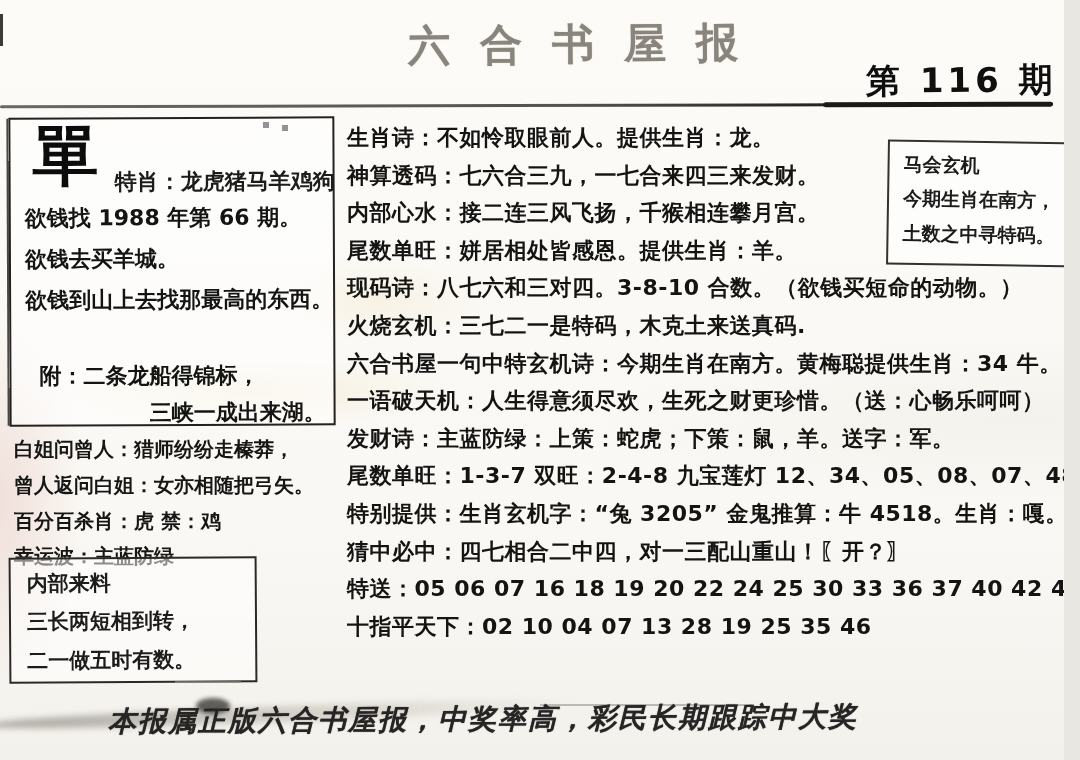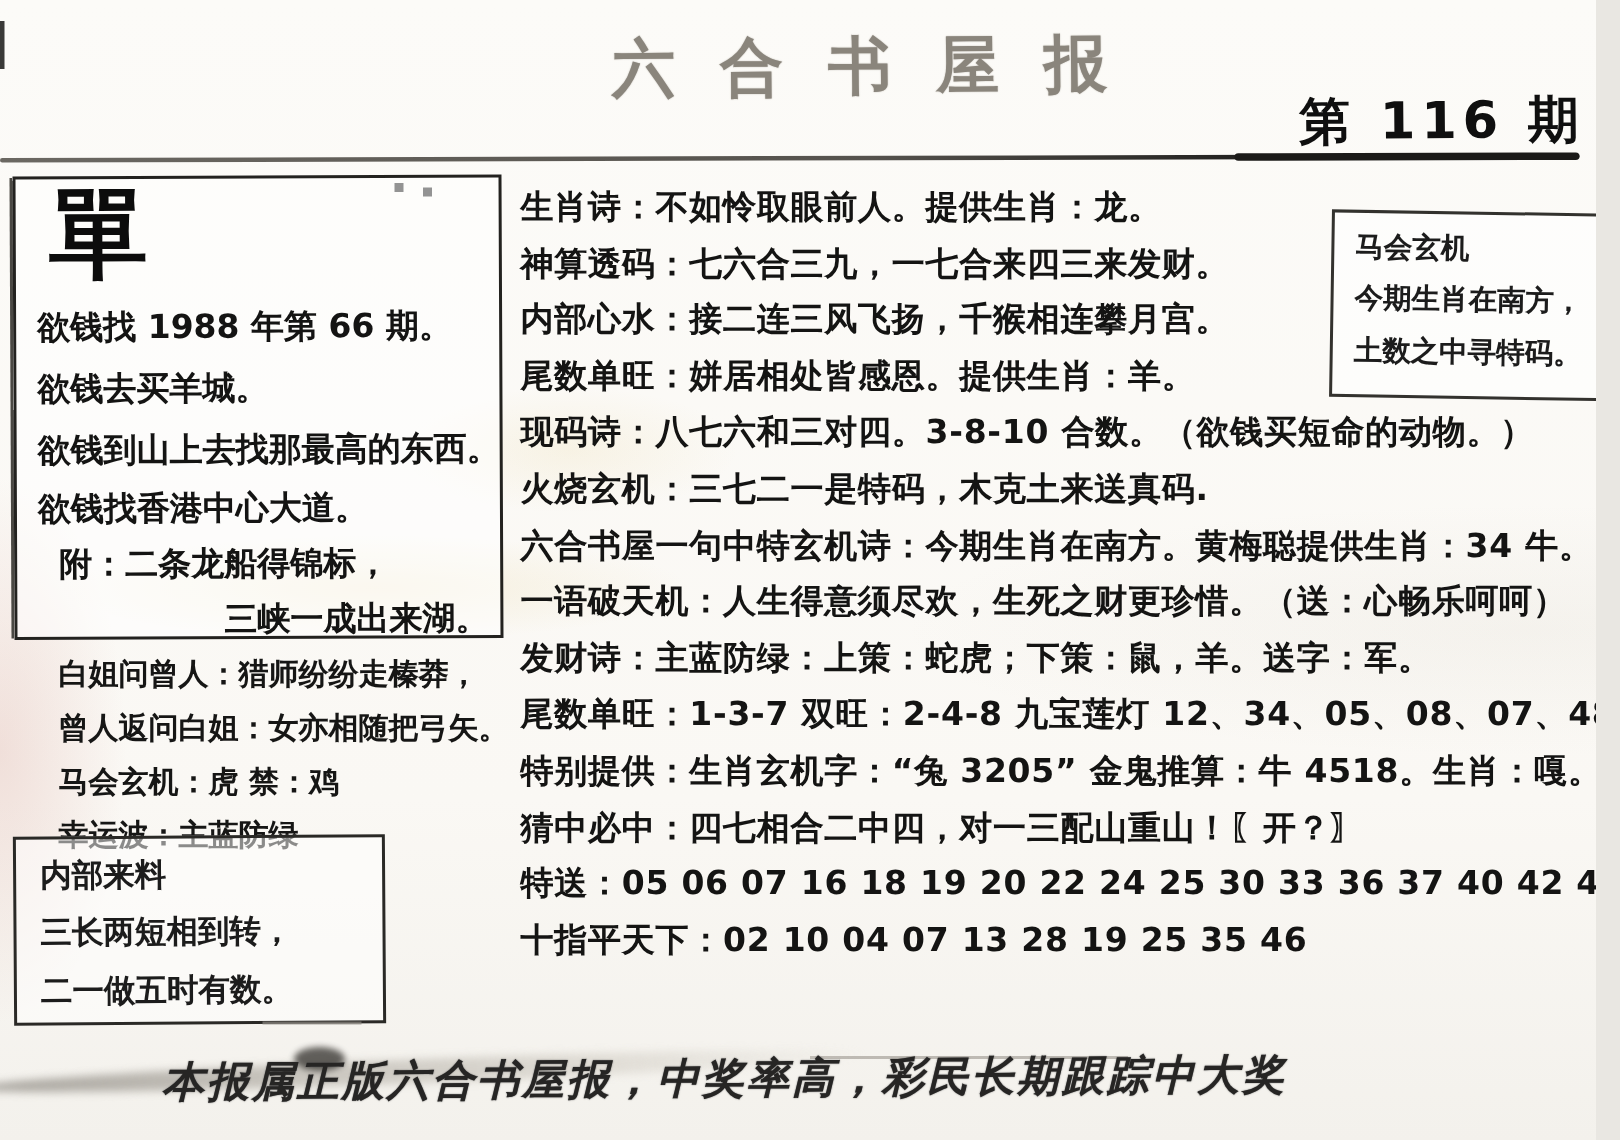--- a/index.html
+++ b/index.html
@@ -36,21 +36,21 @@
   .box1{
     top:117px;left:9px;width:322px;height:305px;
     border:2px solid #23221f;background:rgba(255,255,255,.55);
     transform:rotate(-0.25deg);box-shadow:-3px 0 0 -1px #4a4843;
   }
   .bigchar{top:4px;left:22px;font-size:66px;font-weight:bold;line-height:1;color:#0c0c0c;}
   .texiao{top:48px;left:104px;font-size:22px;font-weight:bold;white-space:nowrap;}
   .lbline{left:14px;font-size:22px;font-weight:bold;white-space:nowrap;color:#141413;}
   .fu1{left:28px;}
   .fu2{left:92px;margin-left:46px;}
-  .notes-line{left:14px;font-size:20px;font-weight:bold;white-space:nowrap;color:#161615;margin-left:25px;}
+  .notes-line{left:14px;font-size:20px;font-weight:bold;white-space:nowrap;color:#161615;}
   .box2{
     top:557px;left:9px;width:244px;height:122px;
     border:2px solid #2a2926;background:rgba(255,255,255,.5);
     transform:rotate(-0.4deg);
   }
   .b2line{left:16px;font-size:21px;font-weight:bold;white-space:nowrap;}
   
   .main-col{top:123px;left:347px;width:725px;}
   .mline{height:37.6px;font-size:22px;font-weight:bold;white-space:nowrap;color:#141413;letter-spacing:.5px;}
   
@@ -86,31 +86,31 @@
   <div class="abs masthead">六合书屋报</div>
   <div class="abs issue">第 116 期</div>
   <div class="abs rule-main"></div>
   <div class="abs smudge-mark"></div>
 
   <div class="abs dot" style="top:122px;left:263px;"></div>
   <div class="abs dot" style="top:125px;left:282px;"></div>
 
   <div class="abs box1">
     <div class="abs bigchar">單</div>
+    <div class="abs texiao">特肖：龙虎猪马羊鸡狗</div>
     <div class="abs lbline" style="top:84px;">欲钱找 1988 年第 66 期。</div>
     <div class="abs lbline" style="top:125px;">欲钱去买羊城。</div>
     <div class="abs lbline" style="top:166px;">欲钱到山上去找那最高的东西。</div>
-    <div class="abs lbline" style="top:205px;">欲钱找香港中心大道。</div>
     <div class="abs lbline fu1" style="top:242px;">附：二条龙船得锦标，</div>
     <div class="abs lbline fu2" style="top:279px;">三峡一成出来湖。</div>
   </div>
 
   <div class="abs notes-line" style="top:436px;">白姐问曾人：猎师纷纷走榛莽，</div>
   <div class="abs notes-line" style="top:472px;">曾人返问白姐：女亦相随把弓矢。</div>
-  <div class="abs notes-line" style="top:508px;">马会玄机：虎  禁：鸡</div>
+  <div class="abs notes-line" style="top:508px;">百分百杀肖：虎  禁：鸡</div>
   <div class="abs notes-line" style="top:543px;">幸运波：主蓝防绿</div>
 
   <div class="abs box2">
     <div class="abs b2line" style="top:10px;">内部来料</div>
     <div class="abs b2line" style="top:48px;">三长两短相到转，</div>
     <div class="abs b2line" style="top:87px;">二一做五时有数。</div>
   </div>
 
   <div class="abs box3">
     <div class="abs b3line" style="top:10px;">马会玄机</div>

